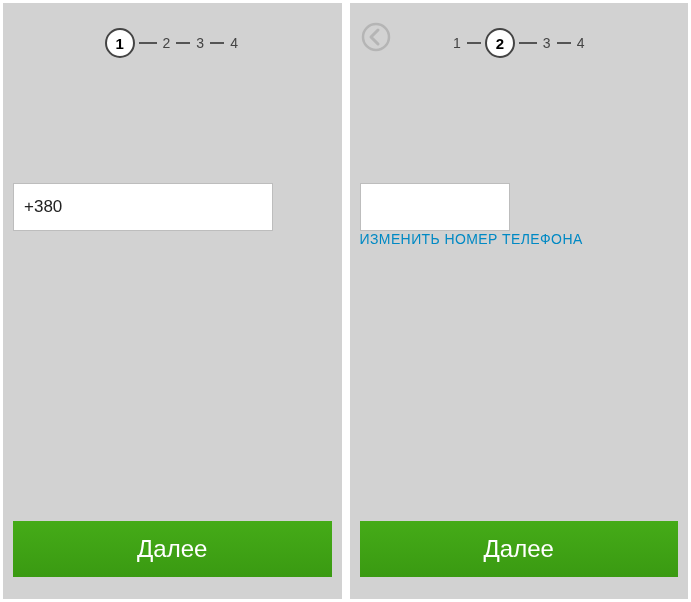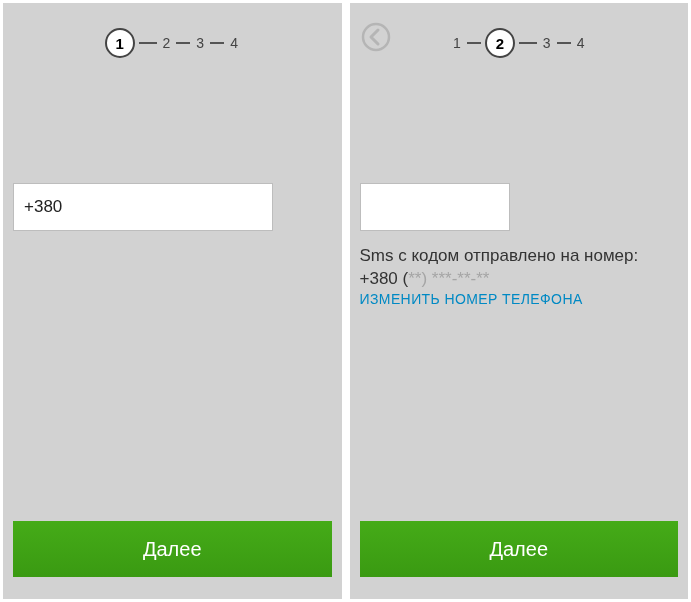--- a/index.html
+++ b/index.html
@@ -124,21 +124,21 @@
   
   .primary-btn {
     position: absolute;
     left: 10px;
     right: 10px;
     bottom: 22px;
     height: 56px;
     background: #3ea116;
     background: linear-gradient(#45ab18, #3a9a12);
     color: #fff;
-    font-size: 20px;
+    font-size: 24px;
     border: none;
     cursor: pointer;
     display: flex;
     align-items: center;
     justify-content: center;
   }
 </style>
 </head>
 <body>
 
@@ -193,24 +193,20 @@
           <span class="step-num">3</span>
         </div>
       <div class="dash short"></div>
       <div class="step">
           <span class="step-num">4</span>
         </div>
     </div>
 
     <div class="content">
       <input class="code-input" type="text" value="" style="">
-      <p class="helper">
-        <span>Sms с кодом отправлено на номер:</span><br>
-        <span>+380 (</span><span class="masked">**) ***-**-**</span>
-      </p>
 
       <div class="change-link">ИЗМЕНИТЬ НОМЕР ТЕЛЕФОНА</div>
     </div>
 
     <button class="primary-btn">Далее</button>
   </div>
 
 </div>
 
 </body></html>

